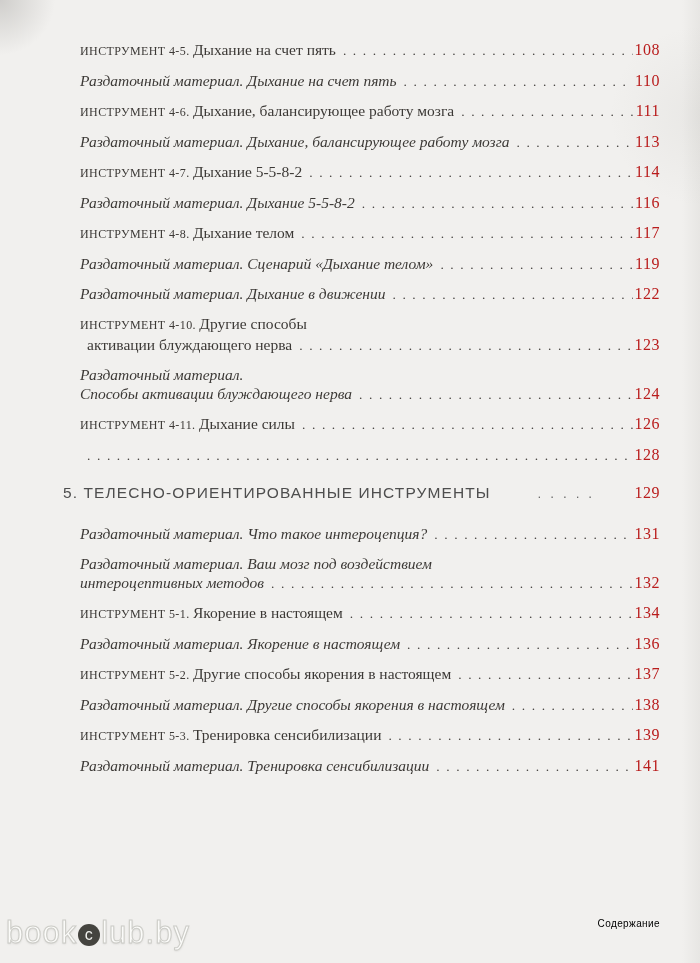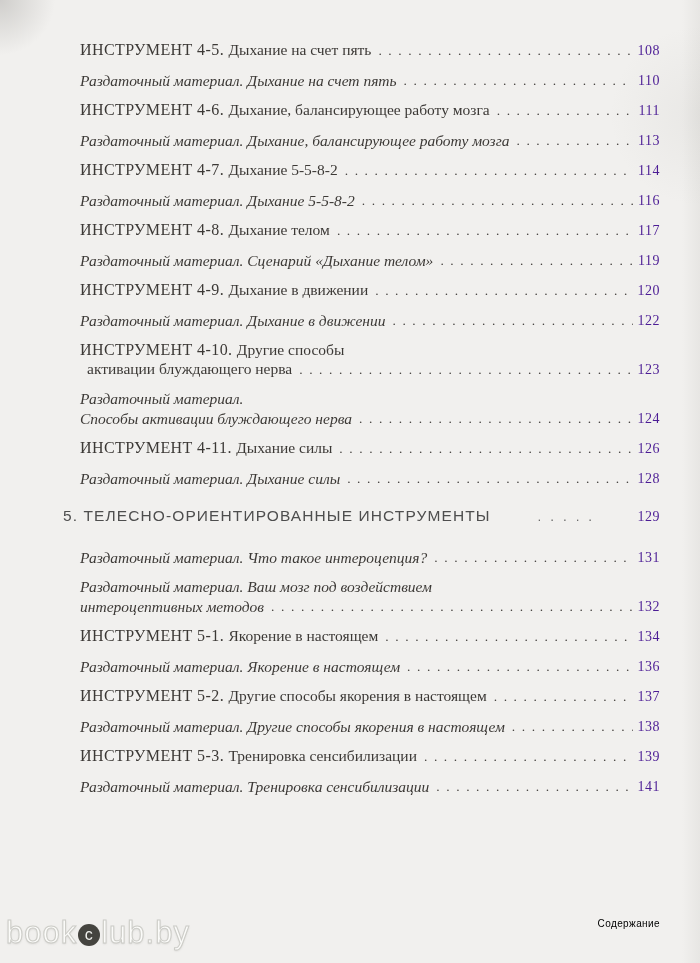--- a/index.html
+++ b/index.html
@@ -11,35 +11,35 @@
       radial-gradient(circle at 100% 12%, rgba(160,158,152,0.10), rgba(160,158,152,0) 90px),
       linear-gradient(to left, rgba(170,168,162,0.14), rgba(170,168,162,0) 18px),
       #f1f0ee;
   }
   .toc{position:absolute;left:80px;right:40px;top:40px;}
   .entry{margin-bottom:10px;}
   .entry.tool,.entry.section{}
   .entry.section{margin-top:18px;margin-bottom:21px;margin-left:-17px;}
   .toc > .entry:first-child{margin-top:0;}
   .line{display:flex;align-items:baseline;line-height:19px;color:#3c3936;font-size:15.5px;}
-  .entry.handout .line{font-style:italic;align-items:center;}
+  .entry.handout .line{font-style:italic;}
   .entry.section .line{
     font-family:"Liberation Sans", sans-serif;font-size:15.5px;color:#4e4e4e;
     letter-spacing:1.1px;font-style:normal;gap:40px;
   }
-  .label{font-size:16px;letter-spacing:0.4px;font-style:normal;white-space:pre;}
+  .label{font-size:12px;letter-spacing:0.4px;font-style:normal;white-space:pre;}
   .title{white-space:pre;}
   .entry.tool .l2 .title{padding-left:7px;}
   .leader{flex:1 1 auto;overflow:hidden;white-space:nowrap;padding:0 5px 0 7px;}
   .leader::after{
     content:". . . . . . . . . . . . . . . . . . . . . . . . . . . . . . . . . . . . . . . . . . . . . . . . . . . . . . . . . . . . . . . . . . . . . . . . . . . . . . . .";
     font-size:13.5px;letter-spacing:1.6px;color:#474441;font-style:normal;
   }
   .entry.section .leader::after{color:#6b6b6b;letter-spacing:2.6px;}
-  .page{flex:0 0 auto;min-width:27px;text-align:right;font-size:14px;font-style:normal;color:#4c1d95;font-family:"Liberation Serif", serif;letter-spacing:0.5px;}
+  .page{flex:0 0 auto;min-width:27px;text-align:right;font-size:16px;font-style:normal;color:#b91c1c;font-family:"Liberation Serif", serif;letter-spacing:0.5px;}
   .footer{
     position:absolute;right:40px;bottom:34px;
     font-family:"Liberation Sans", sans-serif;font-size:10px;color:#000000;letter-spacing:0.4px;
   }
   .watermark{
     position:absolute;left:6px;bottom:12px;
     font-family:"Liberation Sans", sans-serif;font-weight:normal;font-size:31px;letter-spacing:1px;
     color:#fbfbf9;-webkit-text-stroke:1px #ccccc7;
     text-shadow:0 1px 2px rgba(120,120,115,0.25);
     display:flex;align-items:center;
@@ -107,28 +107,20 @@
         <span class="page">117</span>
       </div>
     </div>
     <div class="entry handout">
       <div class="line l1">
         <span class="title">Раздаточный материал. Сценарий «Дыхание телом»</span>
         <span class="leader"></span>
         <span class="page">119</span>
       </div>
     </div>
-    <div class="entry tool">
-      <div class="line l1">
-        <span class="label">ИНСТРУМЕНТ 4-9. </span>
-        <span class="title">Дыхание в движении</span>
-        <span class="leader"></span>
-        <span class="page">120</span>
-      </div>
-    </div>
     <div class="entry handout">
       <div class="line l1">
         <span class="title">Раздаточный материал. Дыхание в движении</span>
         <span class="leader"></span>
         <span class="page">122</span>
       </div>
     </div>
     <div class="entry tool two">
       <div class="line l1">
         <span class="label">ИНСТРУМЕНТ 4-10. </span>
@@ -153,21 +145,20 @@
     <div class="entry tool">
       <div class="line l1">
         <span class="label">ИНСТРУМЕНТ 4-11. </span>
         <span class="title">Дыхание силы</span>
         <span class="leader"></span>
         <span class="page">126</span>
       </div>
     </div>
     <div class="entry handout">
       <div class="line l1">
-        <span class="title">Раздаточный материал. Дыхание силы</span>
         <span class="leader"></span>
         <span class="page">128</span>
       </div>
     </div>
     <div class="entry section">
       <div class="line l1">
         <span class="title">5. ТЕЛЕСНО-ОРИЕНТИРОВАННЫЕ ИНСТРУМЕНТЫ</span>
         <span class="leader"></span>
         <span class="page">129</span>
       </div>

